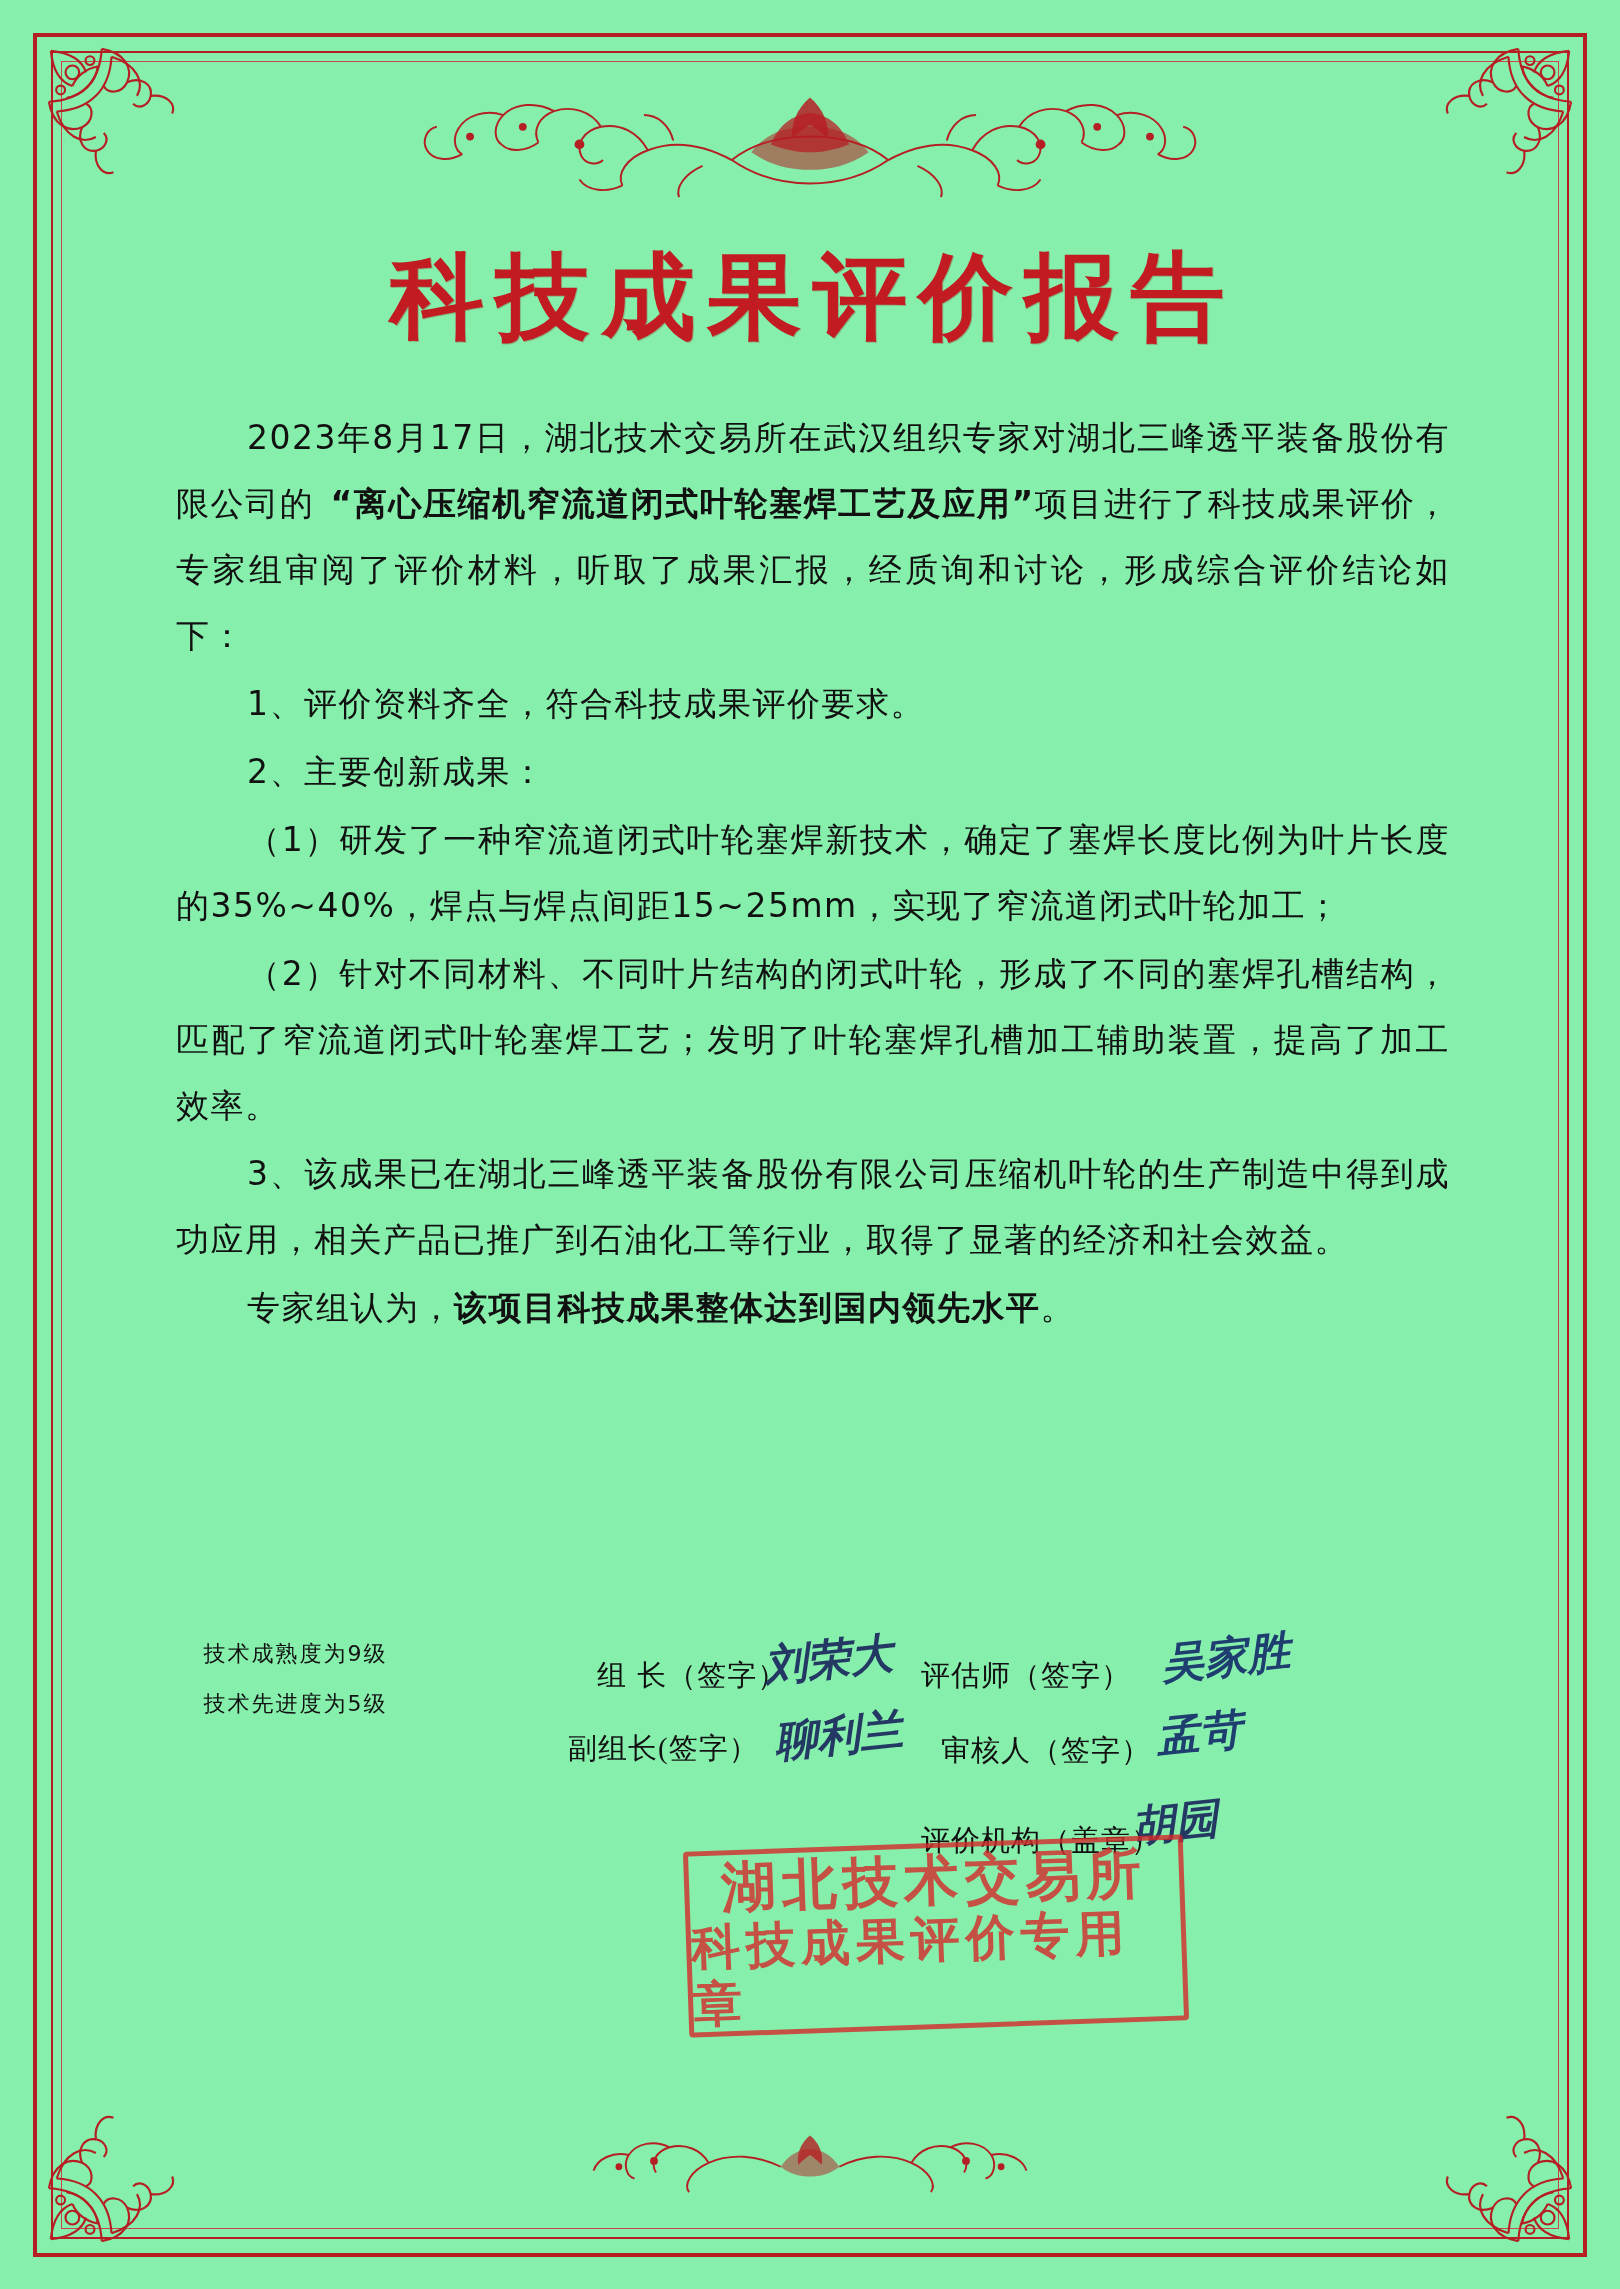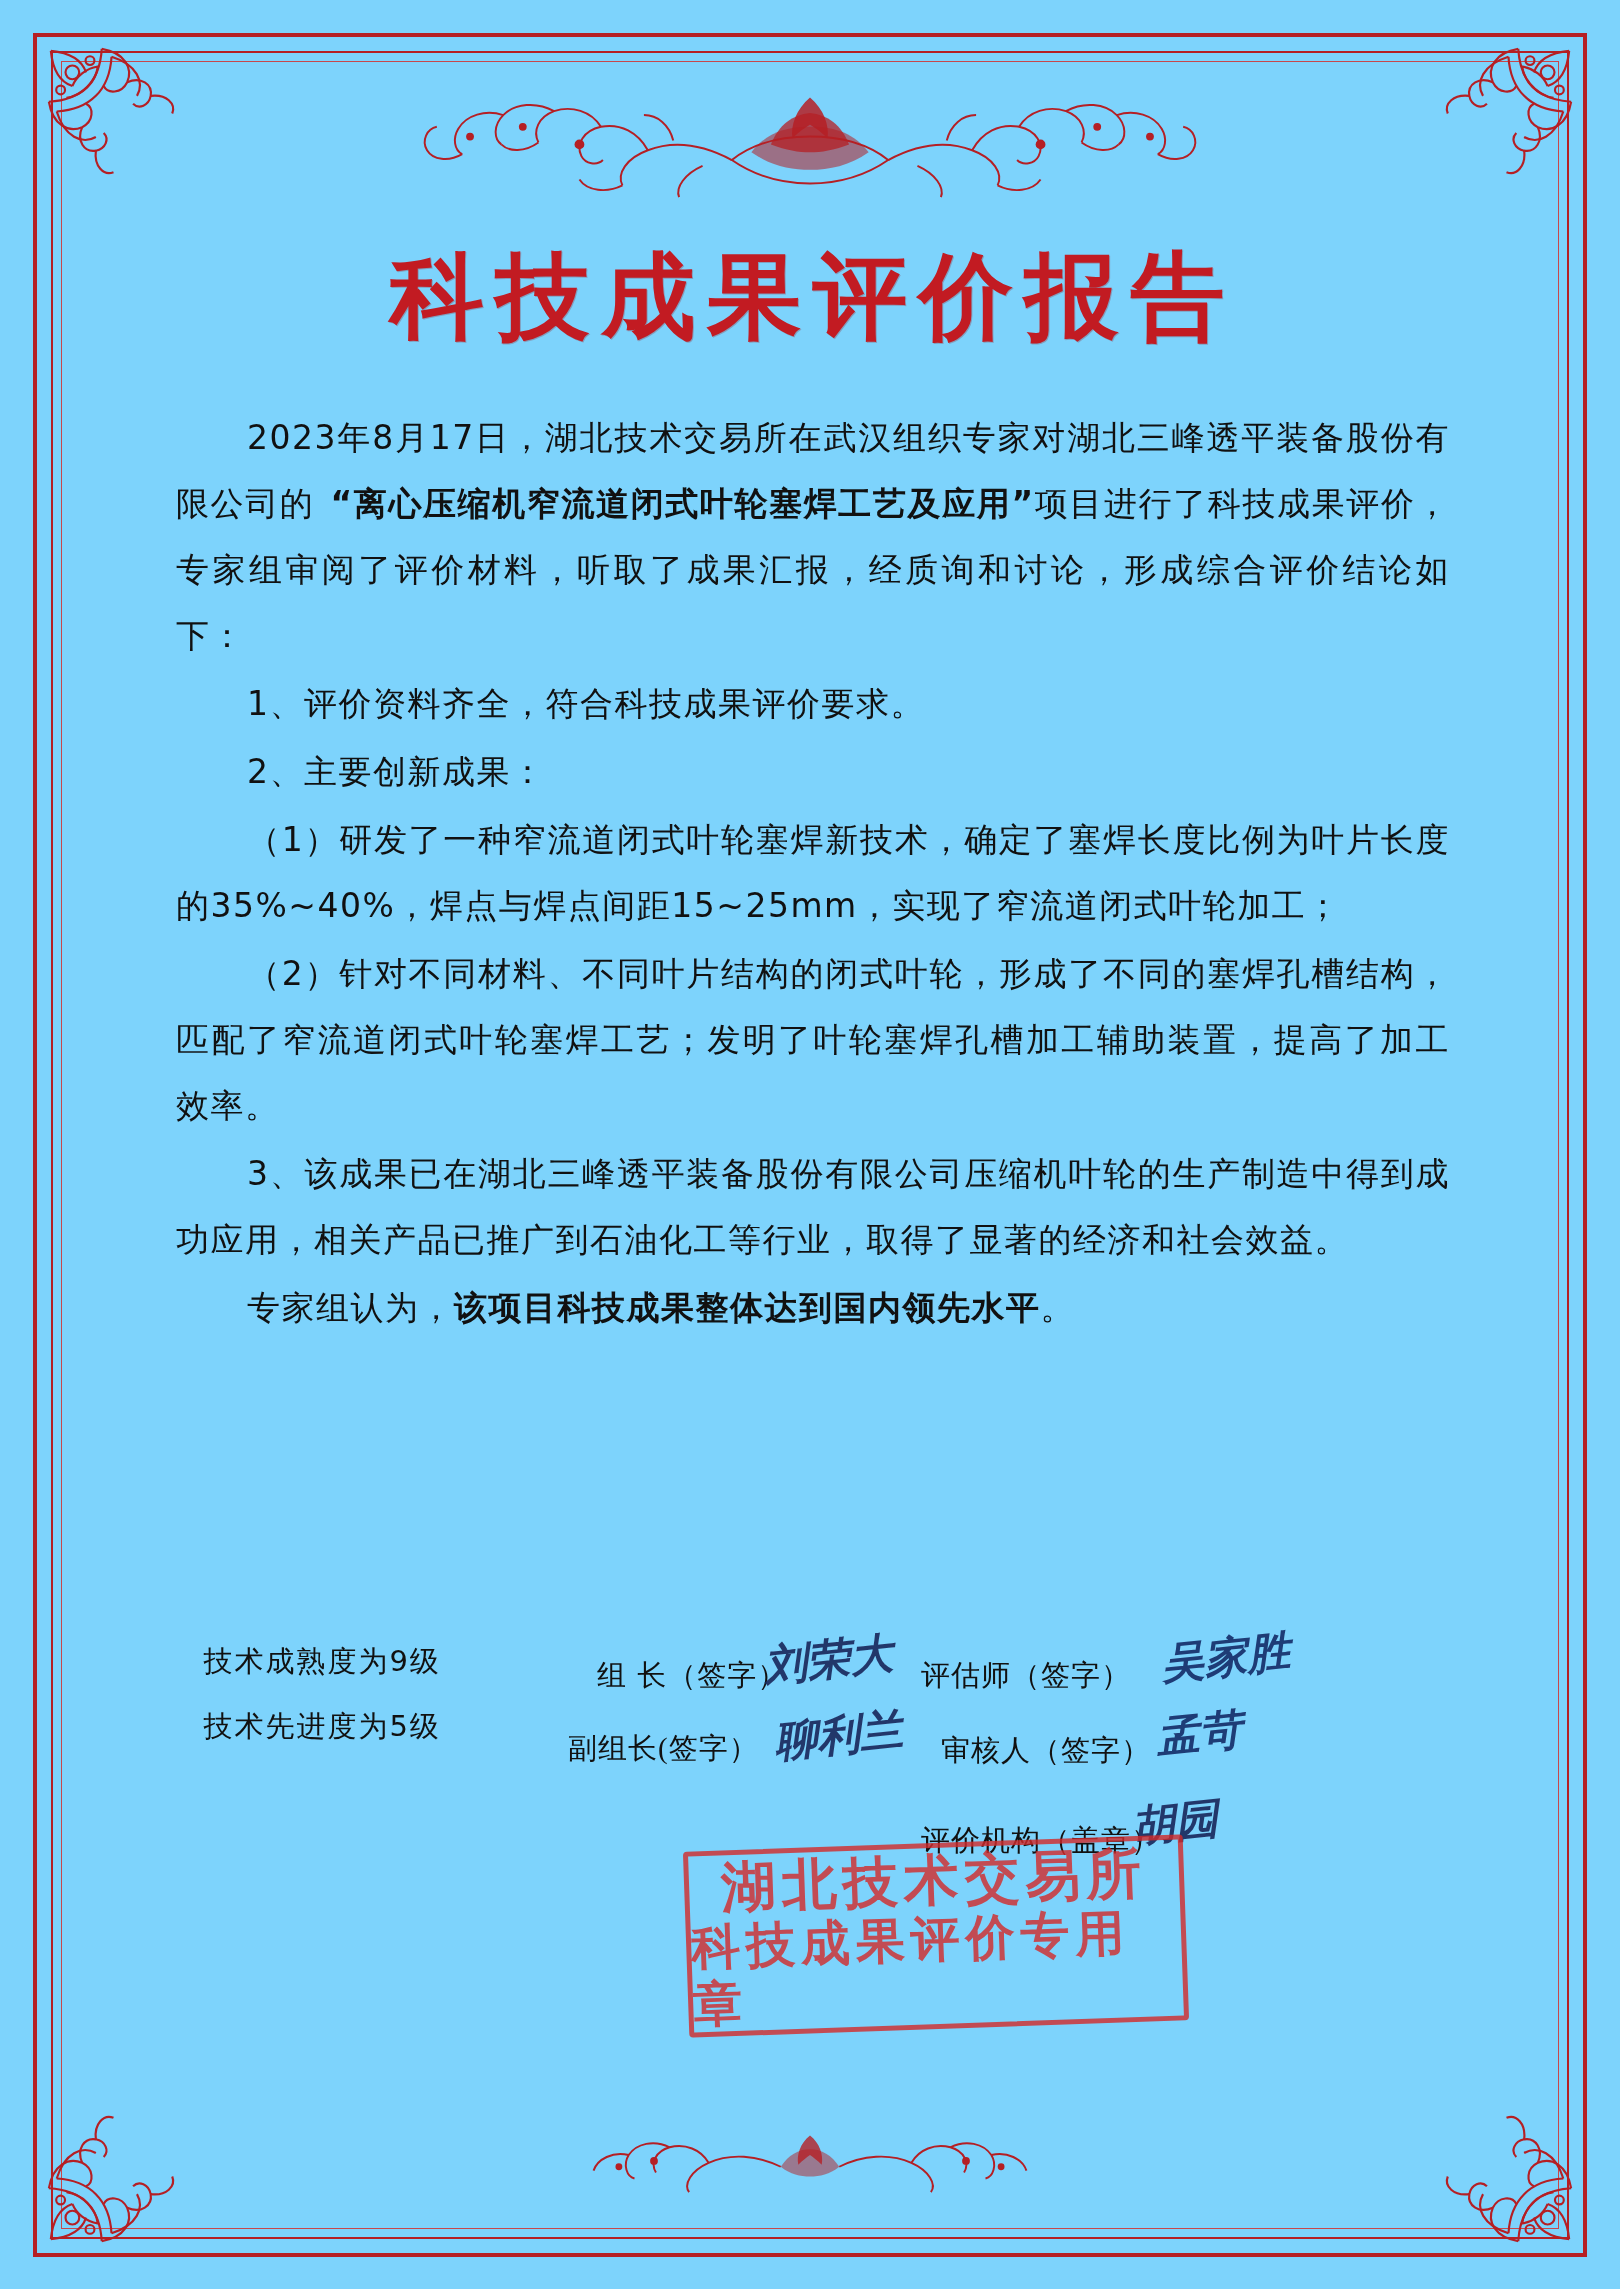--- a/index.html
+++ b/index.html
@@ -7,21 +7,21 @@
     padding: 0;
     background: #ffffff;
   }
   body {
     font-family: "DejaVu Sans", "Liberation Sans", sans-serif;
   }
   .page {
     position: relative;
     width: 1620px;
     height: 2290px;
-    background: #7dd3fc;
+    background: #86efac;
     overflow: hidden;
   }
   
   .frame-outer {
     position: absolute;
     left: 33px; top: 33px; right: 33px; bottom: 33px;
     border: 4.9px solid #b51f24;
     box-sizing: border-box;
   }
   .frame-inner {
@@ -109,21 +109,21 @@
     left: 176px;
     top: 1629px;
     width: 1284px;
     height: 343px;
   }
   .grade-list {
     position: absolute;
     left: 27.4px;
     top: 0;
     width: 323px;
-    font-size: 29px;
+    font-size: 22px;
     line-height: 2.25;
     letter-spacing: 2px;
     color: #111;
   }
   .sign-row {
     position: absolute;
     font-size: 29px;
     letter-spacing: 1px;
     color: #111;
   }

